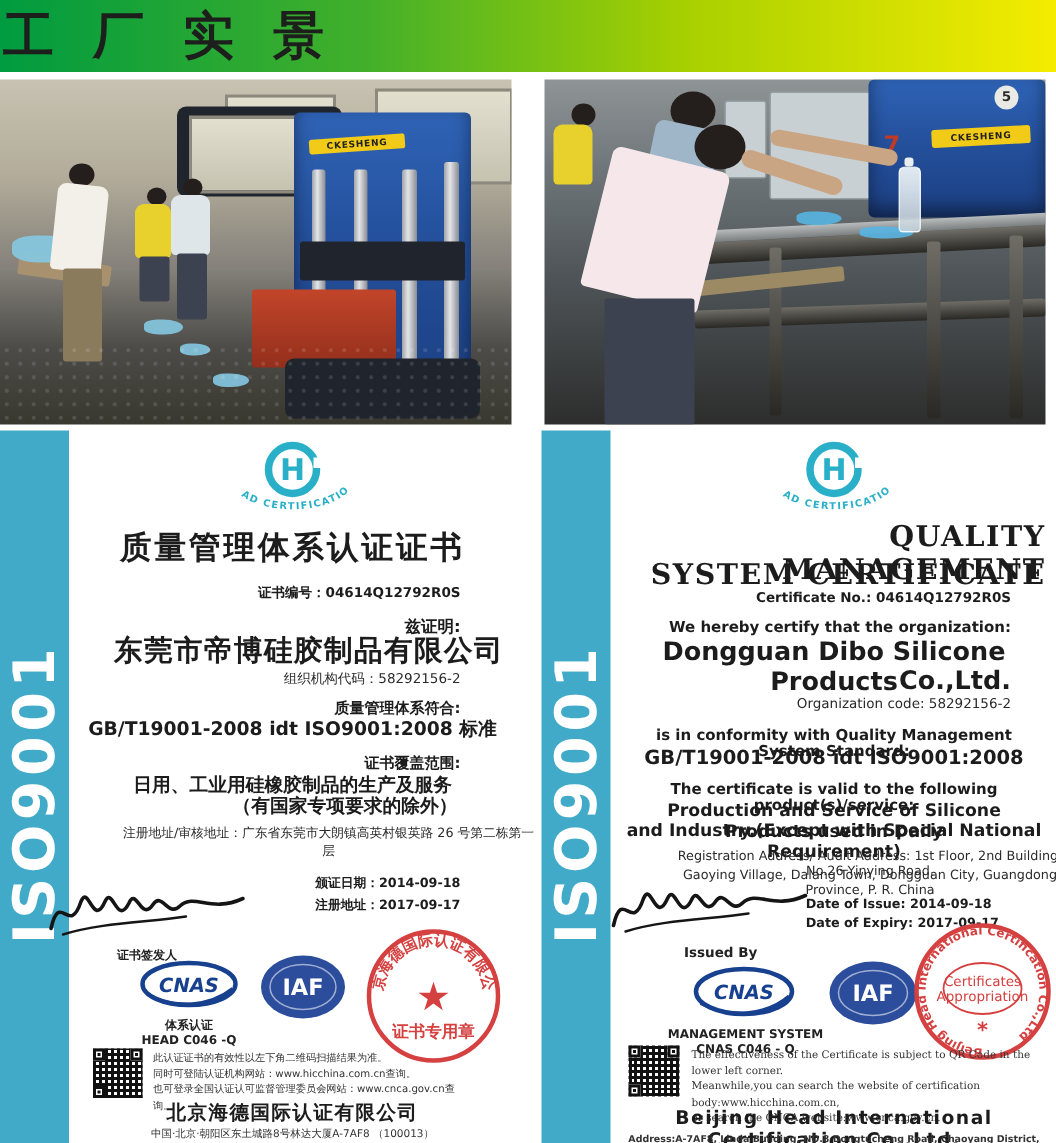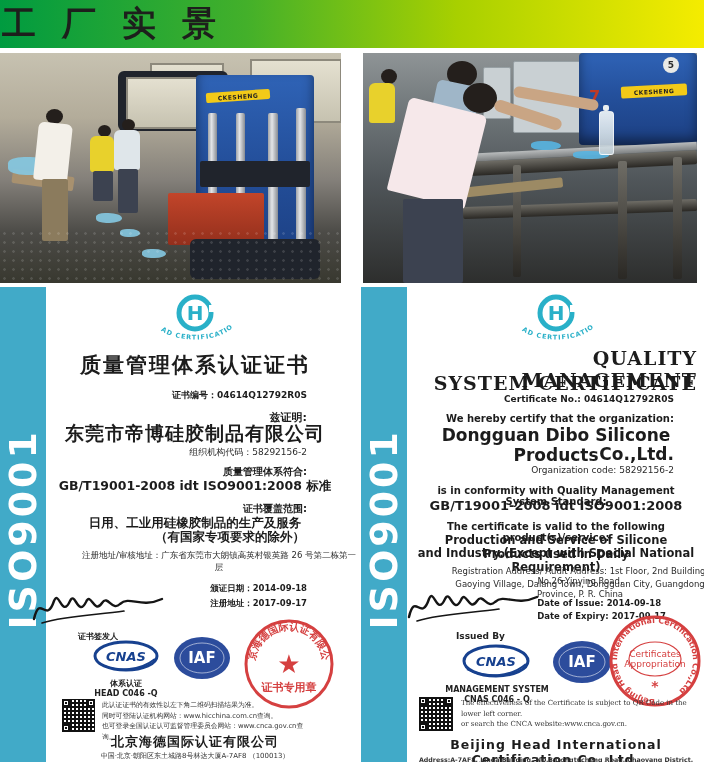--- a/index.html
+++ b/index.html
@@ -41,21 +41,21 @@
   .sidebar-txt{writing-mode:vertical-rl;transform:rotate(180deg);color:#fff;font-weight:bold;font-size:38px;letter-spacing:3px;padding-bottom:10px;}
   .ln{position:absolute;color:#1c1c1c;white-space:nowrap;}
   .c{left:54px;width:282px;text-align:center;white-space:normal;}
   .r{right:34px;text-align:right;}
   .b{font-weight:bold;}
   .title-cn{font-size:21px;letter-spacing:2px;font-weight:bold;}
   .title-en{font-family:"DejaVu Serif","Liberation Serif",serif;font-size:19px;font-weight:bold;letter-spacing:1px;text-align:right;}
   .lbl{font-size:10px;font-weight:bold;}
   .sm{font-size:9px;color:#2a2a2a;}
   .xs{font-size:8.5px;color:#2a2a2a;margin-left:24px;}
-  .company-cn{font-size:19px;font-weight:bold;letter-spacing:1px;}
+  .company-cn{font-size:19px;font-weight:bold;letter-spacing:1px;text-align:right;}
   .company-en{font-size:17px;font-weight:bold;}
   .std{font-size:12.5px;font-weight:bold;}
   .dates div{font-size:8.5px;font-weight:bold;margin-bottom:3px;}
   .siglabel{font-size:8px;font-weight:bold;color:#222;}
   .cnas-lbl{font-size:8px;font-weight:bold;color:#222;text-align:center;line-height:1.25;}
   .qr{background:
       repeating-linear-gradient(0deg,#111 0 2px,transparent 2px 4px),
       repeating-linear-gradient(90deg,#111 0 2px,#fff 2px 4px);
       position:absolute;}
   .qr i{position:absolute;width:8px;height:8px;border:2px solid #111;background:#fff;box-sizing:border-box;}
@@ -320,18 +320,19 @@
     </svg>
   </div>
 
   <div class="qr" style="top:410px;left:58px;width:34px;height:34px;">
       <i class="e1"></i>
       <i class="e2"></i>
       <i class="e3"></i>
     </div>
   <div class="ln notes notes-en" style="top:411px;left:100px;width:228px;">
     <div>The effectiveness of the Certificate is subject to QR Code in the lower left corner.</div>
+    <div>Meanwhile,you can search the website of certification body:www.hicchina.com.cn,</div>
     <div>or search the CNCA website:www.cnca.gov.cn.</div>
   </div>
 
   <div class="ln c issuer" style="top:450px;font-size:12.5px;">Beijing Head International Certification Co.,Ltd.</div>
   <div class="ln c tiny-en" style="top:469px;">Address:A-7AF8, Linda Building, NO.8 Dongtucheng Road, Chaoyang District, Beijing, P.R.China (100013)</div>
 </div>
 
 </body></html>

